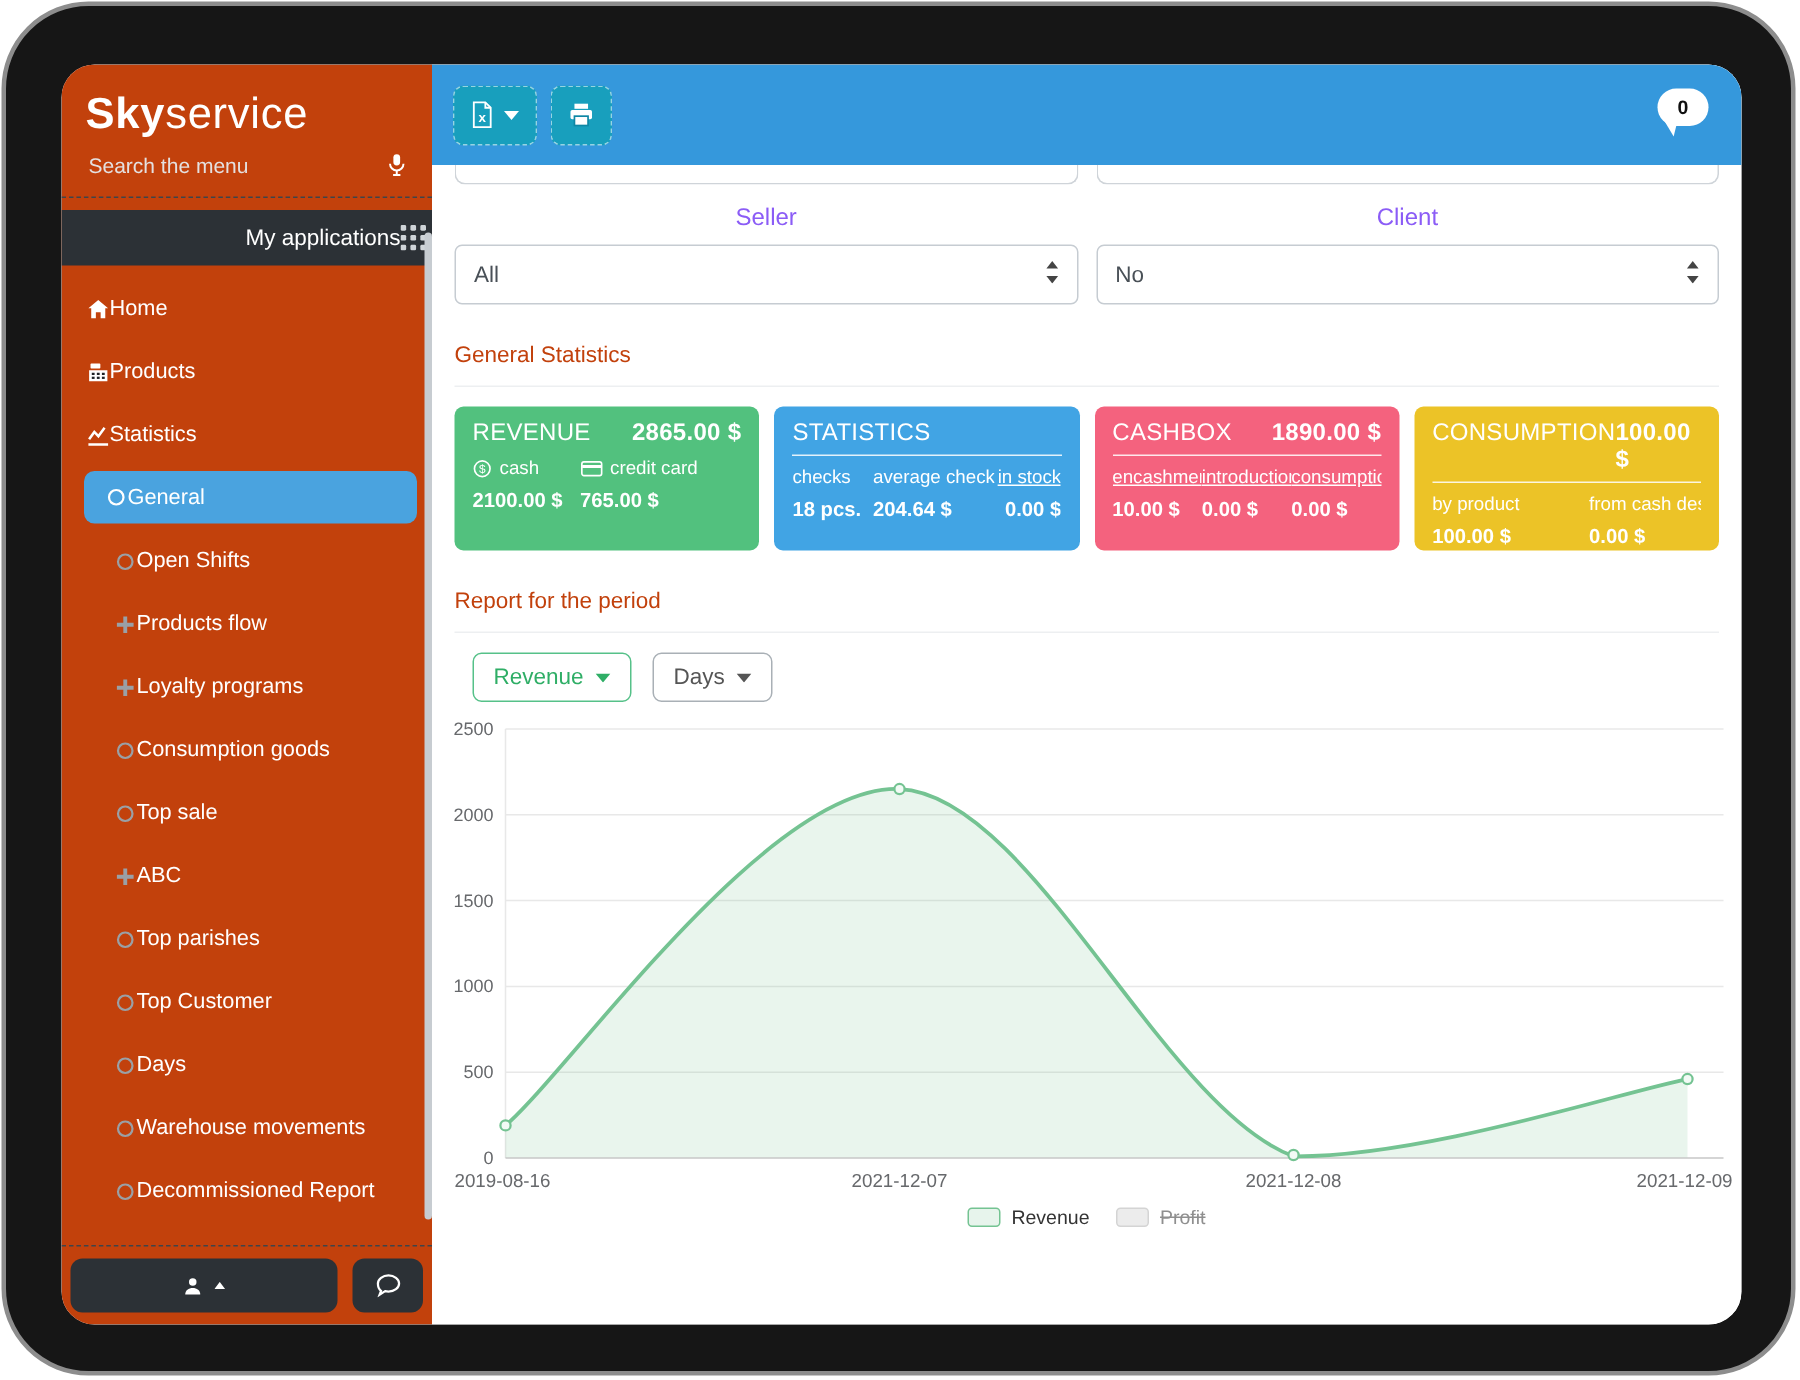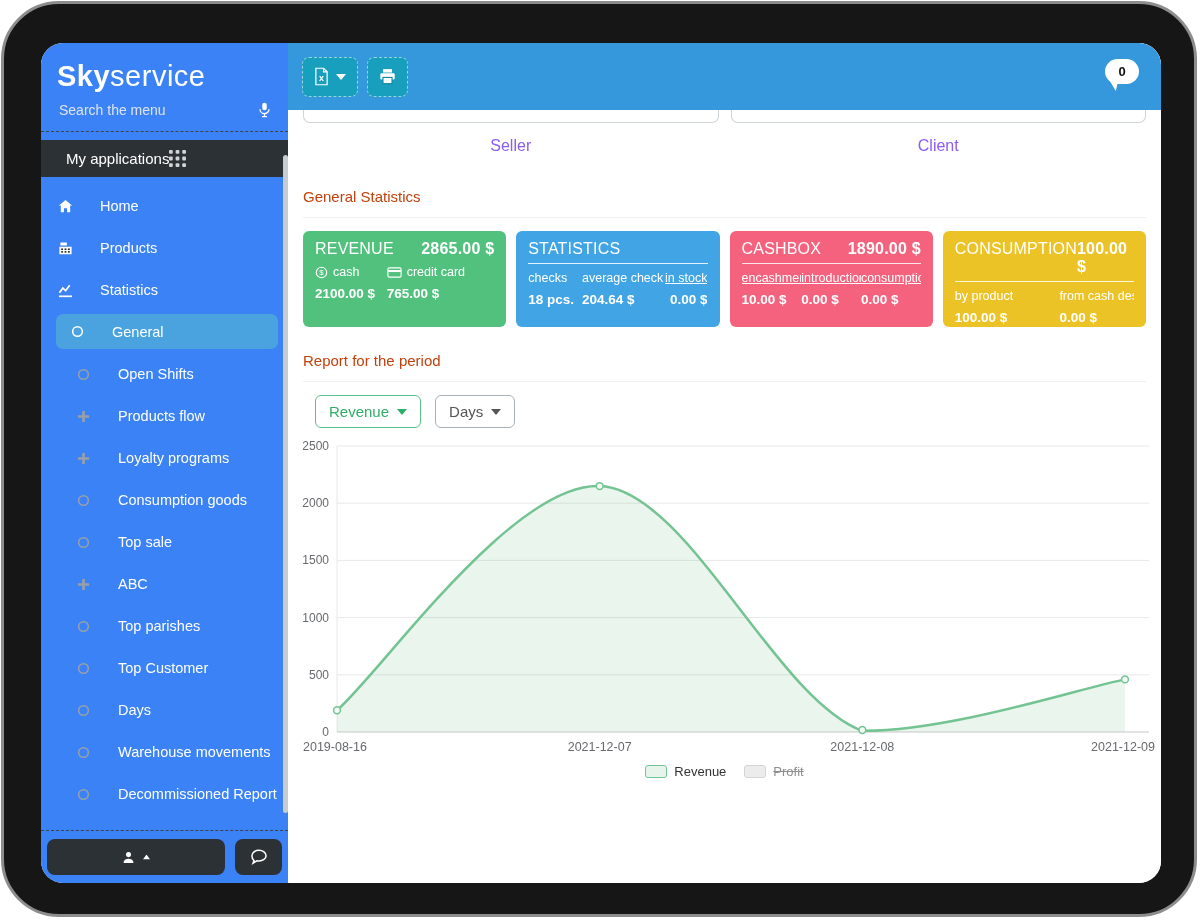--- a/index.html
+++ b/index.html
@@ -3,34 +3,34 @@
 <meta charset="utf-8">
 <style>
   html,body{margin:0;padding:0;}
   body{width:1200px;height:920px;background:#fff;overflow:hidden;position:relative;
        font-family:"Liberation Sans",sans-serif;-webkit-font-smoothing:antialiased;}
   .frame{position:absolute;left:1px;top:1px;width:1196px;height:916px;box-sizing:border-box;
          background:#161616;border:3px solid #8d8d8d;border-radius:58px;}
   .app{position:absolute;left:37px;top:39px;width:1120px;height:840px;border-radius:22px;
        overflow:hidden;display:flex;background:#fff;}
   
-  .sidebar{width:247px;background:#3b82f6;display:flex;flex-direction:column;position:relative;flex:0 0 auto;}
+  .sidebar{width:247px;background:#c2410c;display:flex;flex-direction:column;position:relative;flex:0 0 auto;}
   .logo{padding:16px 16px 4px;color:#fff;font-size:29px;line-height:34px;letter-spacing:.5px;white-space:nowrap;}
   .logo b{font-weight:700;}
   .logo span{font-weight:300;}
   .search-row{display:flex;align-items:center;gap:8px;padding:4px 16px 12px;border-bottom:1px dashed #3e444a;}
   .search{flex:1;background:transparent;border:none;outline:none;color:#e6e9ec;font-size:14px;
           font-family:"Liberation Sans",sans-serif;}
   .search::placeholder{color:#e6e9ec;opacity:.95;}
   .mic{color:#fff;display:flex;}
   .my-apps{margin-top:8px;background:#2c3136;height:37px;display:flex;align-items:center;
-           justify-content:flex-start;padding:0 25px;color:#fff;font-size:15px;}
+           justify-content:flex-end;padding:0 4px;color:#fff;font-size:15px;}
   .grid-ic{color:#cfd4d8;display:flex;}
   .nav{flex:1;padding-top:8px;overflow:hidden;}
-  .nav-item{height:42px;display:flex;align-items:center;gap:27px;color:#fff;font-size:14.5px;
+  .nav-item{height:42px;display:flex;align-items:center;gap:0;color:#fff;font-size:14.5px;
             padding-left:16px;cursor:pointer;box-sizing:border-box;}
   .nav-item.sub{padding-left:34px;}
   .nav-icon{width:16px;display:flex;justify-content:center;color:#fff;}
   .nav-item.sub .nav-icon{color:#9aa0a6;}
   .nav-item.active{background:#4aa3df;border-radius:7px;height:35px;margin:3px 10px 4px 15px;padding-left:13px;}
   .nav-item.active .nav-icon{color:#fff;}
   .sb-scroll{position:absolute;right:0;top:112px;bottom:70px;width:5px;background:#c7ccd1;border-radius:3px;}
   .sb-footer{border-top:1px dashed #3e444a;padding:8px 6px;display:flex;gap:10px;}
   .user-btn,.chat-btn{background:#2c3136;border:none;border-radius:8px;height:36px;color:#fff;
             display:flex;align-items:center;justify-content:center;gap:7px;cursor:pointer;}
@@ -312,23 +312,37 @@
 
       <div class="content">
         <div class="cut-row">
           <div class="cut"></div>
           <div class="cut"></div>
         </div>
 
         <div class="filters">
           <div class="fcol">
             <div class="flabel">Seller</div>
+            <div class="select">
+              <span>All</span>
+              <span class="updn"><svg width="9" height="15" viewBox="0 0 9 15" fill="#444">
+                    <path d="M4.5 0 8.4 5H.6z"></path>
+                    <path d="M4.5 15 .6 10h7.8z"></path>
+                  </svg></span>
+            </div>
           </div>
           <div class="fcol">
             <div class="flabel">Client</div>
+            <div class="select">
+              <span>No</span>
+              <span class="updn"><svg width="9" height="15" viewBox="0 0 9 15" fill="#444">
+                    <path d="M4.5 0 8.4 5H.6z"></path>
+                    <path d="M4.5 15 .6 10h7.8z"></path>
+                  </svg></span>
+            </div>
           </div>
         </div>
 
         <h2 class="sect">General Statistics</h2>
         <div class="hr"></div>
 
         <div class="cards" id="cards">
             <div class="card" data-card-id="revenue" style="background: rgb(82, 193, 126);">
               <div class="card-head">
                 <span class="ctitle">REVENUE</span>

